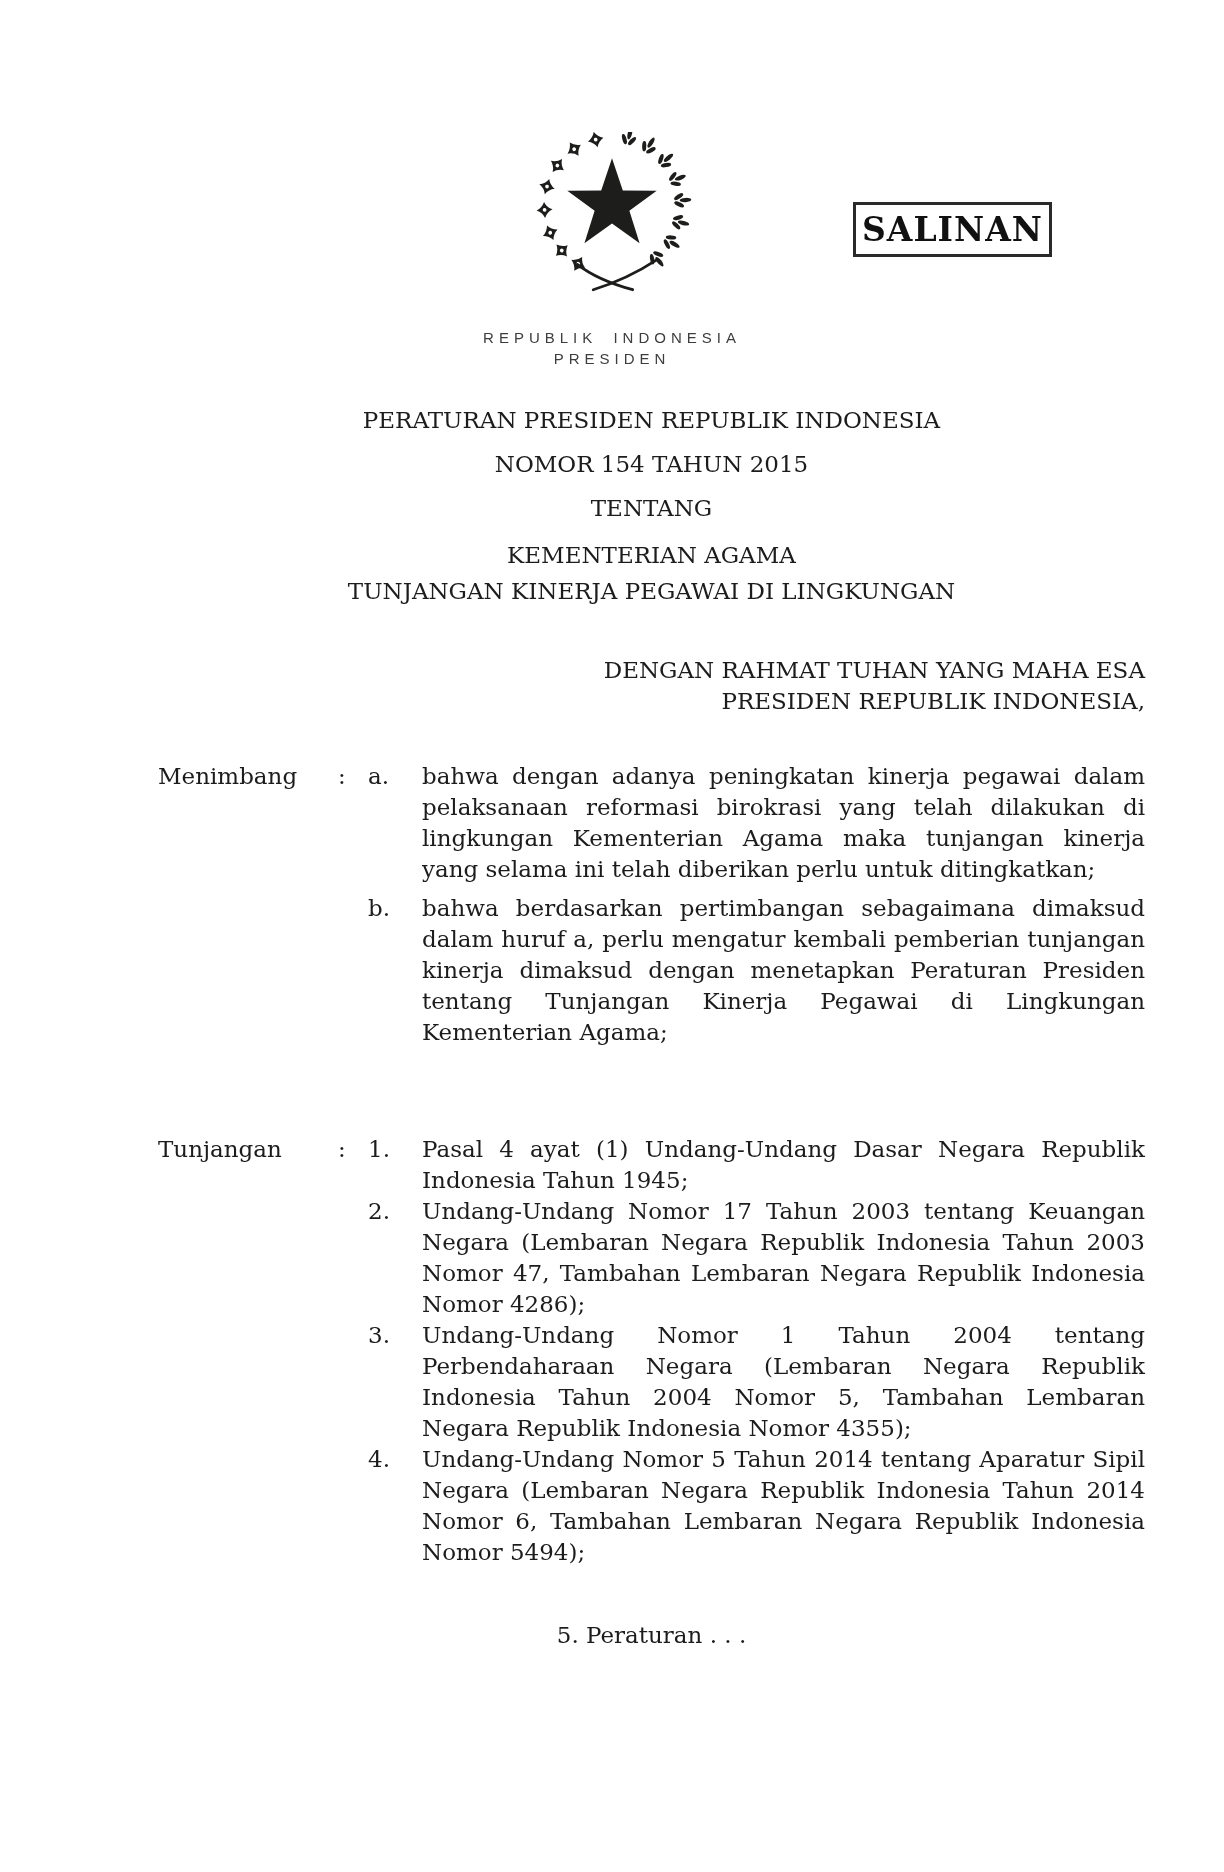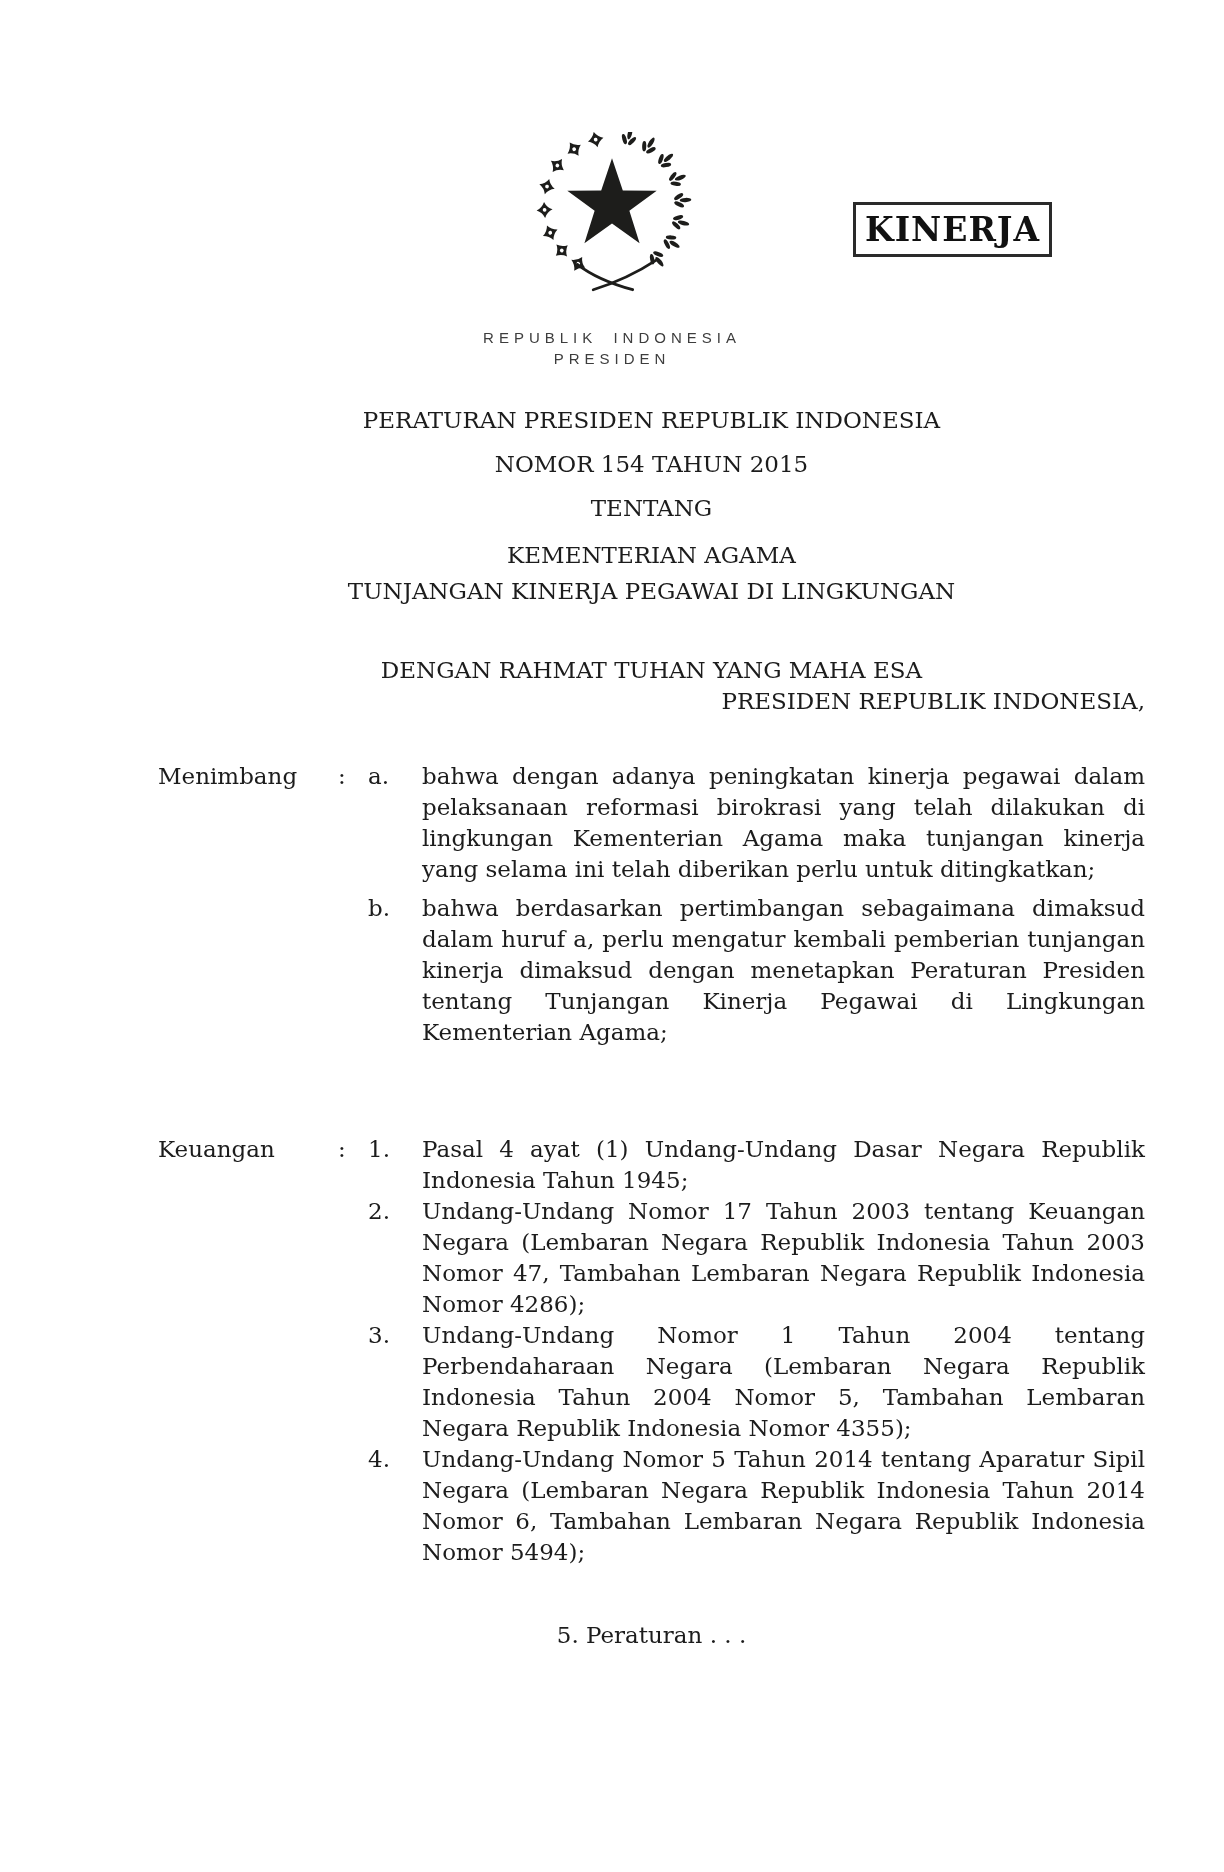--- a/index.html
+++ b/index.html
@@ -46,21 +46,21 @@
     font-size:15px;
     line-height:21px;
     letter-spacing:5px;
     word-spacing:7px;
     color:#3d3d3d;
   }
   
   .doc-title{margin-top:36px;text-align:center;}
   .doc-title .t-line{line-height:31px;margin-bottom:13px;}
   .doc-subject{line-height:36px;margin-bottom:0;}
-  .invocation{margin-top:46px;text-align:center;line-height:31px;}
+  .invocation{margin-top:46px;text-align:right;line-height:31px;}
   .issuer{text-align:right;line-height:31px;}
   
   .clause{display:flex;line-height:31px;}
   .clause-considering{margin-top:44px;}
   .clause-remembering{margin-top:86px;}
   .clause-label{width:180px;flex:none;}
   .clause-sep{width:30px;flex:none;}
   .clause-items{flex:1;min-width:0;}
   .citem{display:flex;}
   .citem + .citem{margin-top:8px;}
@@ -73,21 +73,21 @@
     text-align:center;
     line-height:31px;
   }
 </style>
 </head>
 <body>
 
 <div class="page">
 
   <div class="stamp-box">
-    <span class="stamp-text">KINERJA</span>
+    <span class="stamp-text">SALINAN</span>
   </div>
 
   <div class="emblem-wrap">
     <svg width="188" height="169" viewBox="0 0 200 180" aria-hidden="true">
       <g fill="#1d1d1b">
 
         <polygon points="100,28 111.5,62.2 147.6,62.5 118.5,84 129.4,118.5 100,97.5 70.6,118.5 81.5,84 52.4,62.5 88.5,62.2"></polygon>
 
         <g>
           <g transform="translate(82.6,8.1) rotate(-14)">
@@ -206,21 +206,21 @@
           </div>
 
           <div class="citem">
             <div class="citem-marker">b.</div>
             <div class="citem-text">bahwa berdasarkan pertimbangan sebagaimana dimaksud dalam huruf a, perlu mengatur kembali pemberian tunjangan kinerja dimaksud dengan menetapkan Peraturan Presiden tentang Tunjangan Kinerja Pegawai di Lingkungan Kementerian Agama;</div>
           </div>
         </div>
     </div>
 
     <div class="clause clause-remembering">
-      <div class="clause-label">Keuangan</div>
+      <div class="clause-label">Tunjangan</div>
       <div class="clause-sep">:</div>
       <div class="clause-items">
 
           <div class="citem">
             <div class="citem-marker">1.</div>
             <div class="citem-text">Pasal 4 ayat (1) Undang-Undang Dasar Negara Republik Indonesia Tahun 1945;</div>
           </div>
 
           <div class="citem">
             <div class="citem-marker">2.</div>

